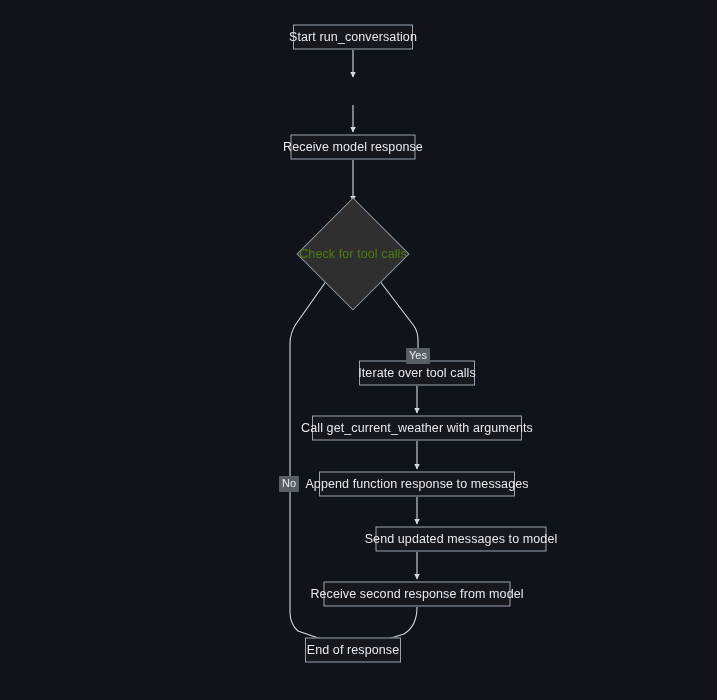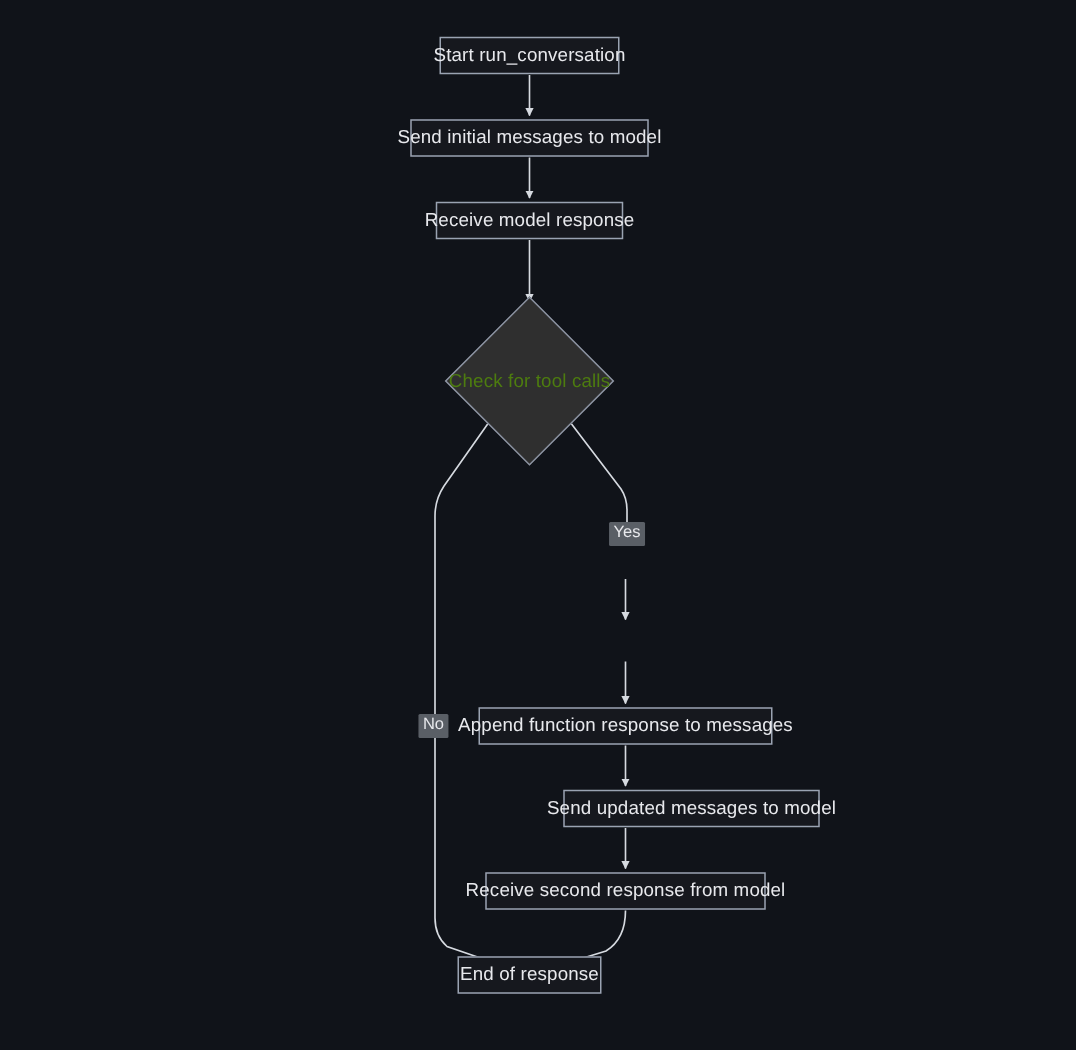--- a/index.html
+++ b/index.html
@@ -102,34 +102,37 @@
       <path d="M 417 497 L 417 524"></path>
       <path d="M 417 552 L 417 579"></path>
       <path d="M 417 607 Q 417 626 404 634 L 378 642"></path>
     </g>
   </svg>
 
   <div class="node rect" style="left:353px; top:37px; width:120px;">
     <span>Start run_conversation</span>
   </div>
 
-  <div class="node rect" style="left:353px; top:92px; width:159px;">
-    <span>Send initial messages to model</span>
-  </div>
 
   <div class="node rect" style="left:353px; top:147px; width:125px;">
     <span>Receive model response</span>
   </div>
 
   <div class="node diamond" style="left:353px; top:254px;">
     <div class="diamond-shape"></div>
     <span class="diamond-label">Check for tool calls</span>
   </div>
 
+  <div class="node rect" style="left:417px; top:373px; width:116px;">
+    <span>Iterate over tool calls</span>
+  </div>
 
+  <div class="node rect" style="left:417px; top:428px; width:210px;">
+    <span>Call get_current_weather with arguments</span>
+  </div>
 
   <div class="node rect" style="left:417px; top:484px; width:196px;">
     <span>Append function response to messages</span>
   </div>
 
   <div class="node rect" style="left:417px; top:539px; width:171px;margin-left:44px;">
     <span>Send updated messages to model</span>
   </div>
 
   <div class="node rect" style="left:417px; top:594px; width:187px;">

